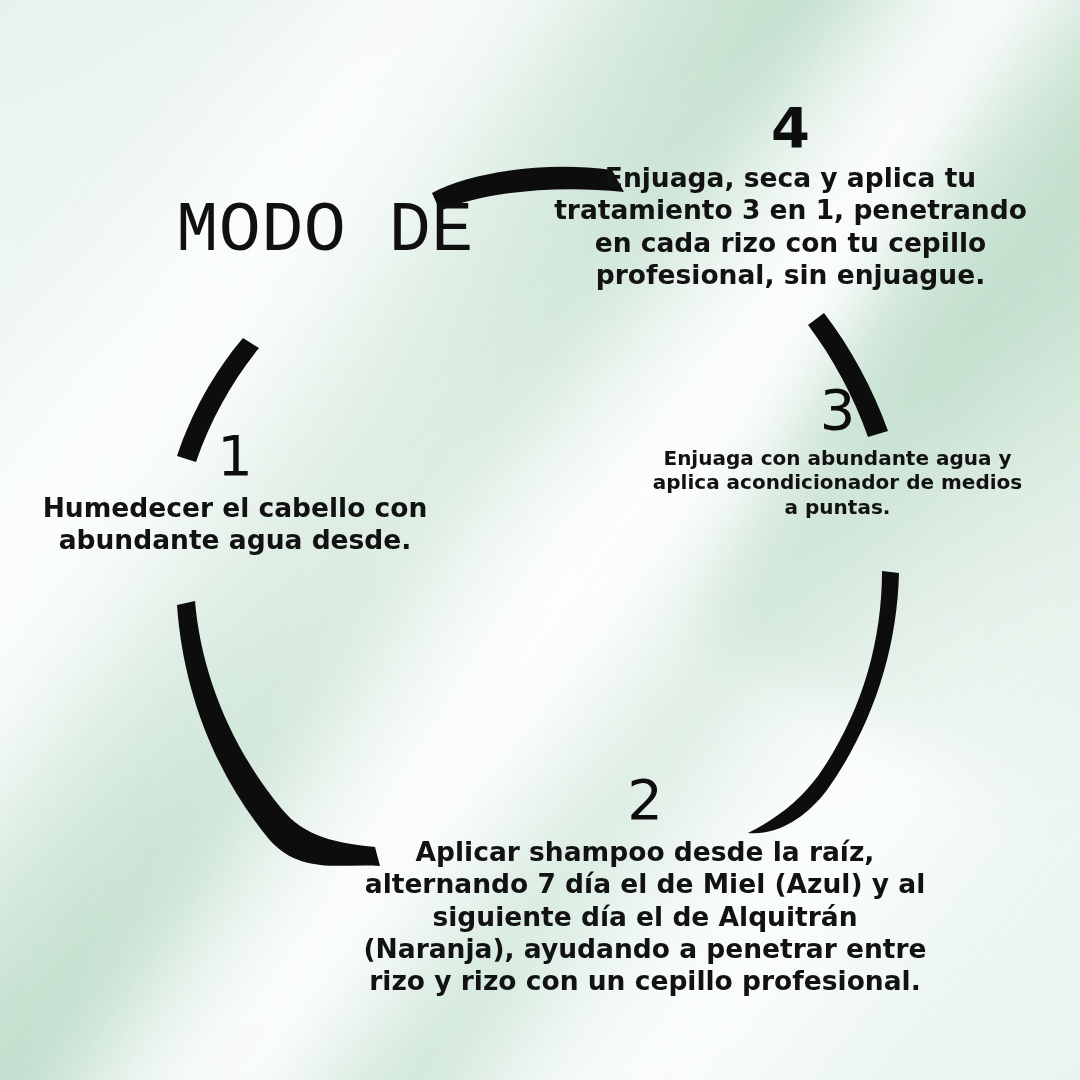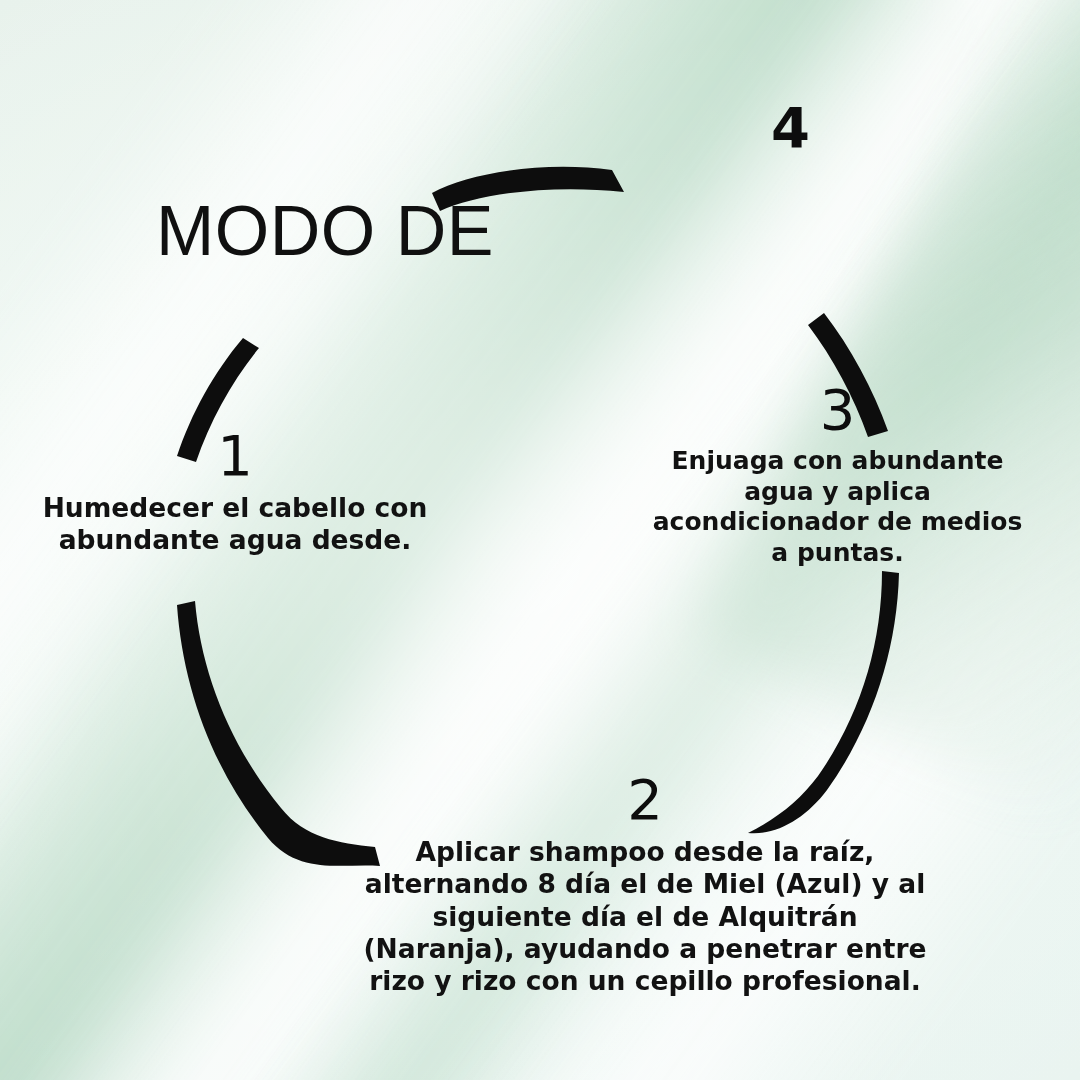--- a/index.html
+++ b/index.html
@@ -102,21 +102,21 @@
     pointer-events: none;
   }
 
   
   .title {
     position: absolute;
     left: 110px;
     top: 196px;
     width: 430px;
     text-align: center;
-    font-family: Liberation Sans, sans-serif;
+    font-family: Liberation Mono, monospace;
     font-weight: 400;
     font-size: 70px;
     line-height: 1.02;
     letter-spacing: 0.5px;
     color: #101010;
   }
   .title .l2 { display: block; }
 
   .step { position: absolute; }
   .step .num {
@@ -139,21 +139,21 @@
   #step-1 .body { font-size: 26.5px; }
 
   
   #step-2 { left: 360px; top: 772px; width: 570px; }
   #step-2 .num { font-size: 56px; font-weight: 400; margin-bottom: 8px; }
   #step-2 .body { font-size: 26.5px; }
 
   
   #step-3 { left: 645px; top: 382px; width: 385px; }
   #step-3 .num { font-size: 56px; font-weight: 400; margin-bottom: 8px; }
-  #step-3 .body { font-size: 25px; }
+  #step-3 .body { font-size: 20px; }
 
   
   #step-4 { left: 548px; top: 100px; width: 485px; }
   #step-4 .num { font-size: 56px; font-weight: bold; margin-bottom: 6px; }
   #step-4 .body { font-size: 26.5px; }
 </style>
 </head>
 <body>
 
 <div class="canvas">
@@ -186,25 +186,26 @@
     <span>MODO DE</span>
   </div>
 
   <div class="step" id="step-1">
     <span class="num">1</span>
     <span class="body">Humedecer el cabello con abundante agua desde.</span>
   </div>
 
   <div class="step" id="step-2">
     <span class="num">2</span>
-    <span class="body">Aplicar shampoo desde la raíz, alternando 8 día el de Miel (Azul) y al siguiente día el de Alquitrán (Naranja), ayudando a penetrar entre rizo y rizo con un cepillo profesional.</span>
+    <span class="body">Aplicar shampoo desde la raíz, alternando 7 día el de Miel (Azul) y al siguiente día el de Alquitrán (Naranja), ayudando a penetrar entre rizo y rizo con un cepillo profesional.</span>
   </div>
 
   <div class="step" id="step-3">
     <span class="num">3</span>
     <span class="body">Enjuaga con abundante agua y aplica acondicionador de medios a puntas.</span>
   </div>
 
   <div class="step" id="step-4">
     <span class="num">4</span>
+    <span class="body">Enjuaga, seca y aplica tu tratamiento 3 en 1, penetrando en cada rizo con tu cepillo profesional, sin enjuague.</span>
   </div>
 
 </div>
 
 </body></html>

